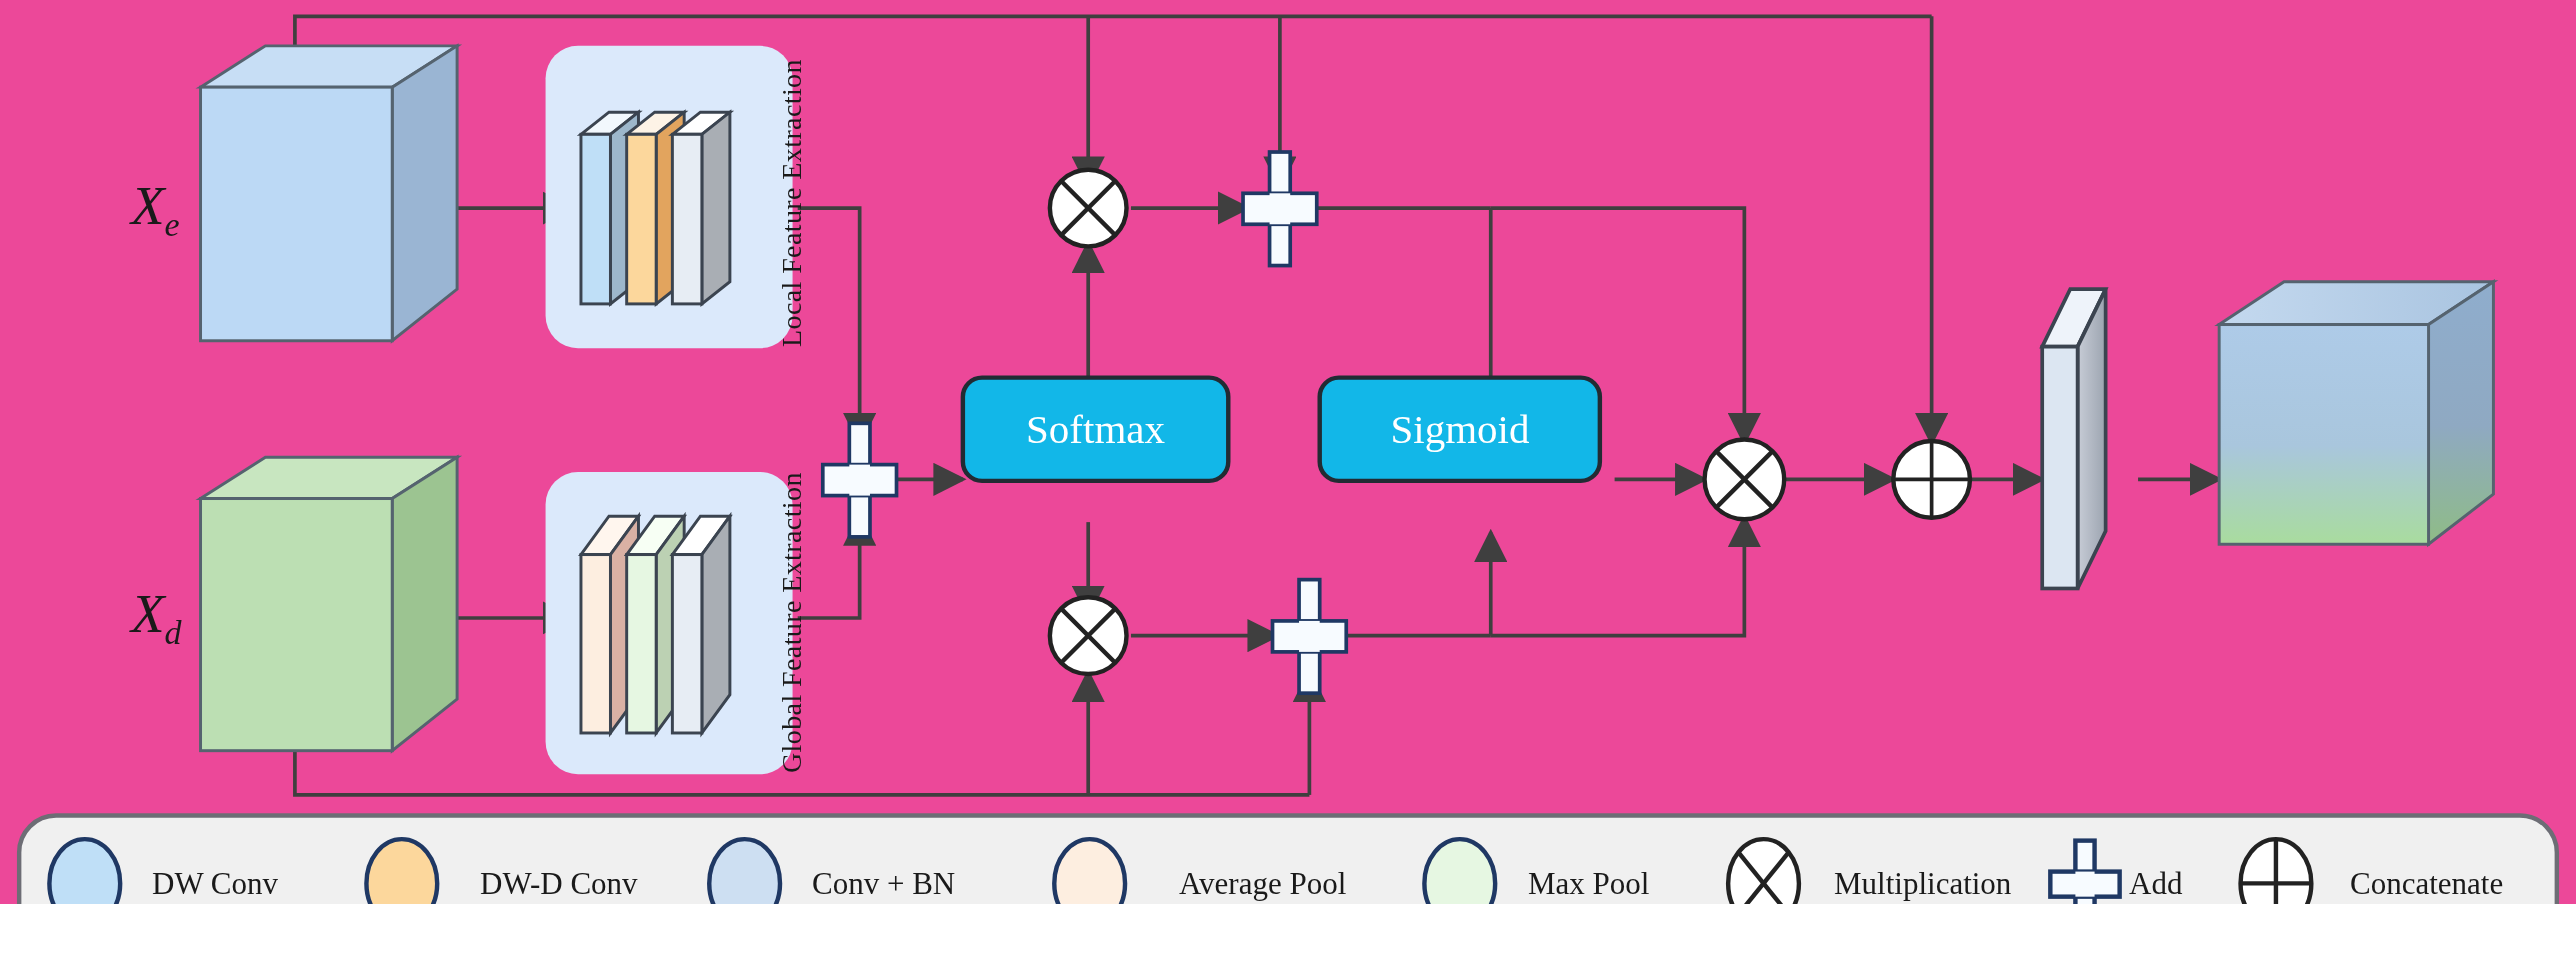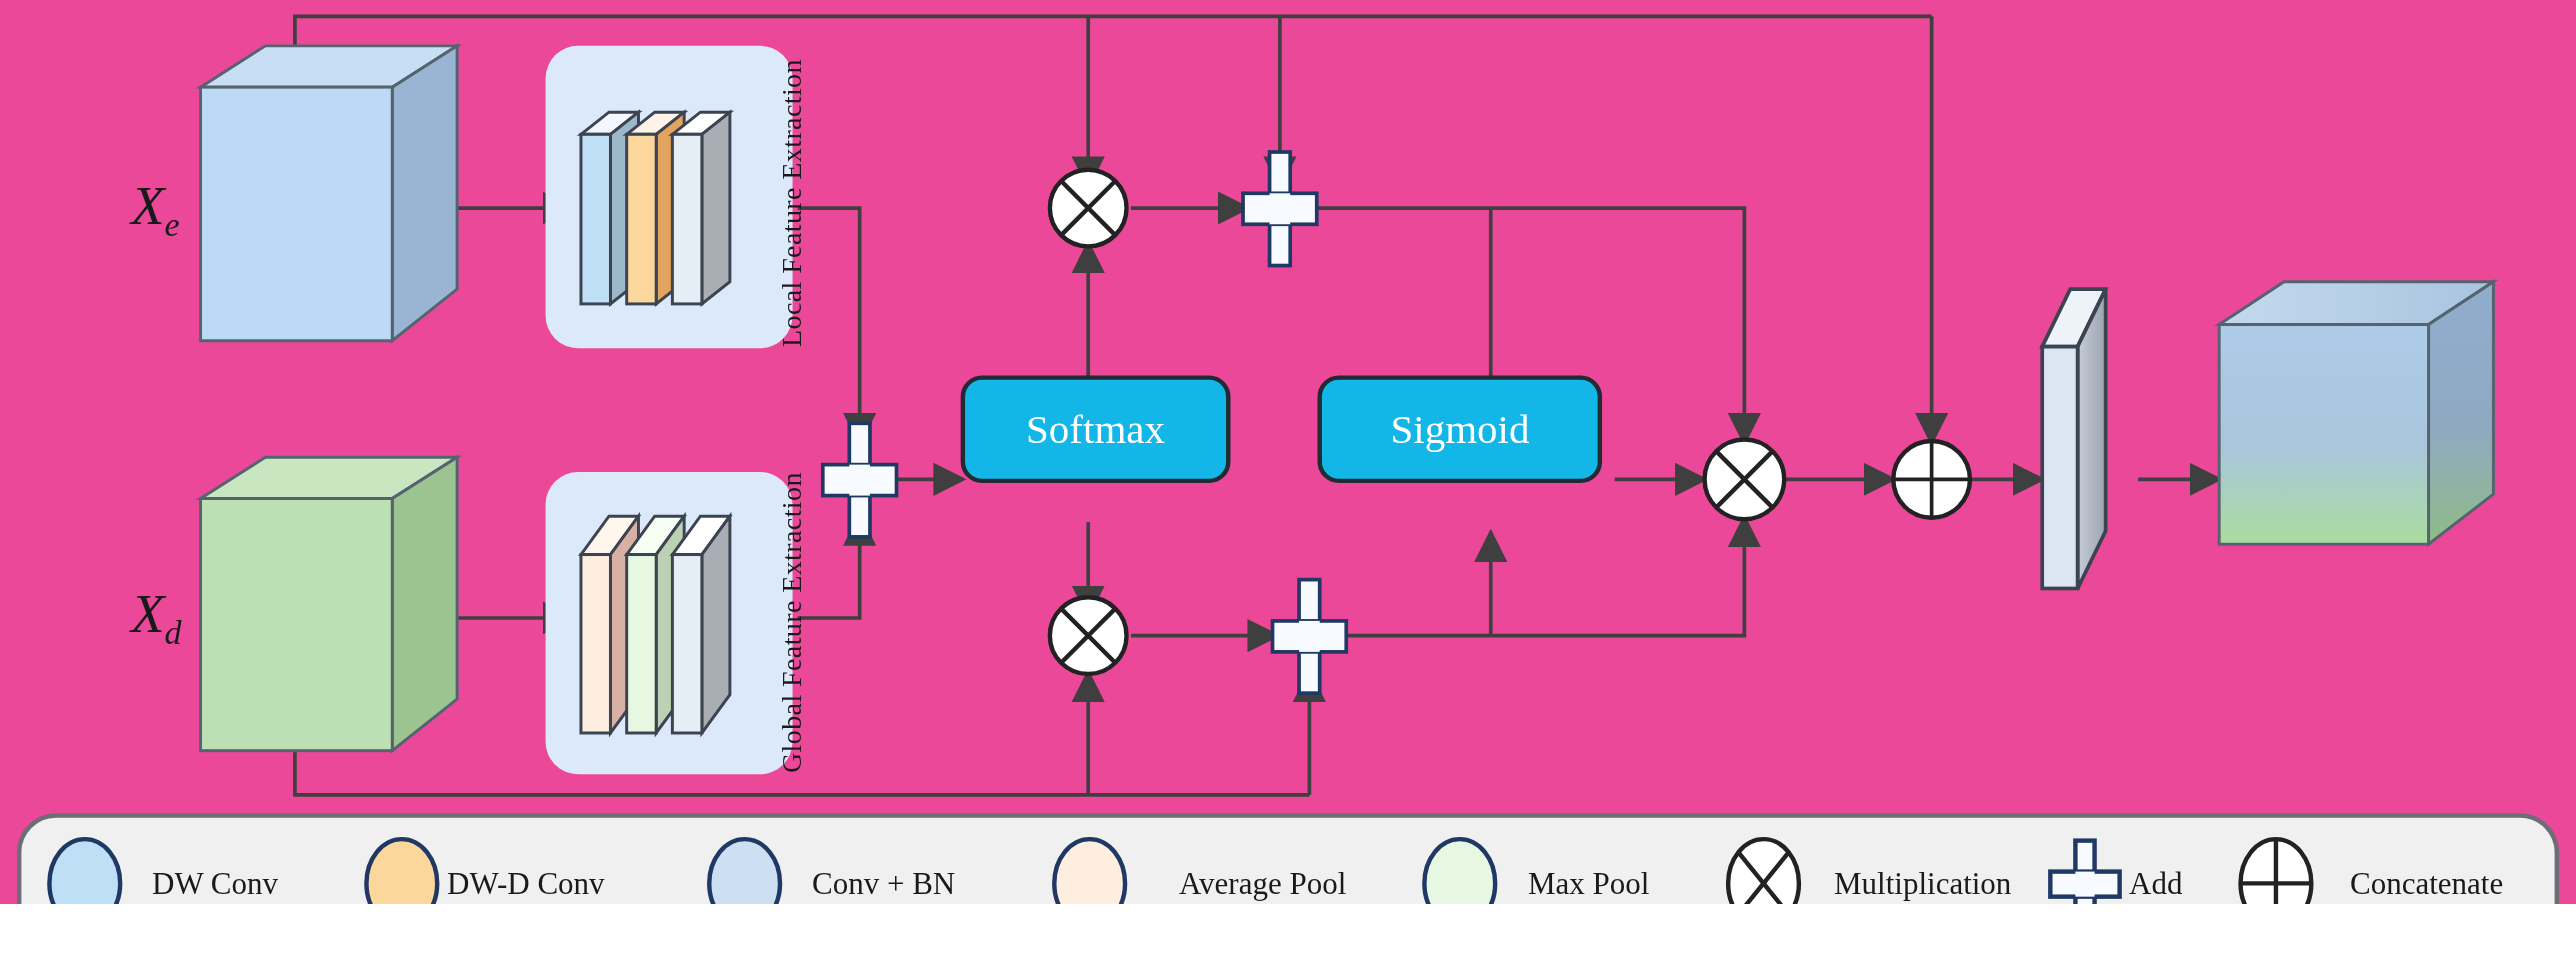--- a/index.html
+++ b/index.html
@@ -252,21 +252,21 @@
     <span>X</span><sub>d</sub>
   </div>
 
   <div class="blk-label vlabel" style="left:776px; top:347px;">Local Feature Extraction</div>
   <div class="blk-label vlabel" style="left:776px; top:773px;">Global Feature Extraction</div>
 
   <div class="act-text" style="left:1320px; top:377px; width:280px; height:103px;">Sigmoid</div>
   <div class="act-text" style="left:963px; top:377px; width:265px; height:103px;">Softmax</div>
 
   <div class="legend-text" style="left:152px; top:868px;">DW Conv</div>
-  <div class="legend-text" style="left:447px; top:868px;">DW-D Conv</div>
+  <div class="legend-text" style="left:480px; top:868px;">DW-D Conv</div>
   <div class="legend-text" style="left:812px; top:868px;">Conv + BN</div>
   <div class="legend-text" style="left:1156px; top:868px;margin-left:23px;">Average Pool</div>
   <div class="legend-text" style="left:1528px; top:868px;">Max Pool</div>
   <div class="legend-text" style="left:1834px; top:868px;">Multiplication</div>
   <div class="legend-text" style="left:2129px; top:868px;">Add</div>
   <div class="legend-text" style="left:2339px; top:868px;margin-left:11px;">Concatenate</div>
 
 </div>
 
 

